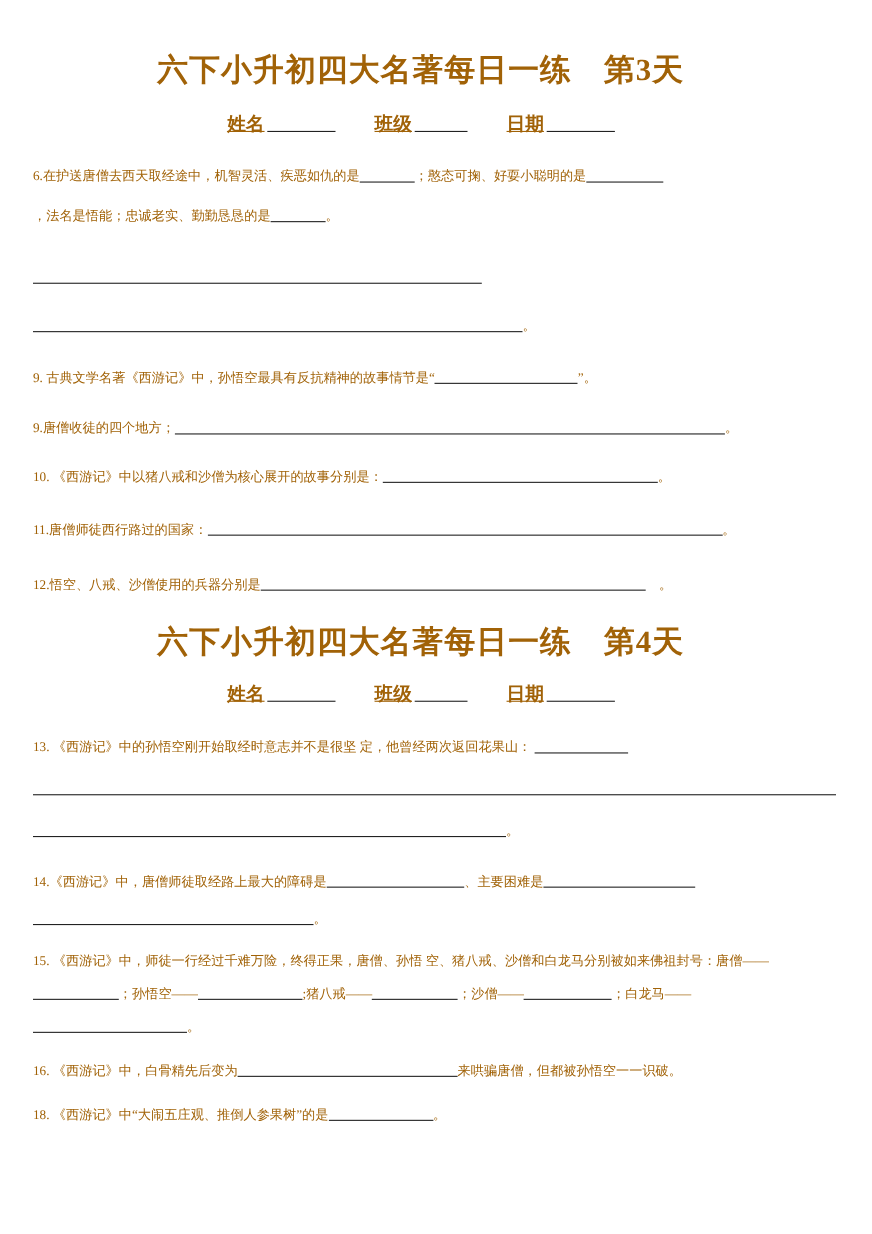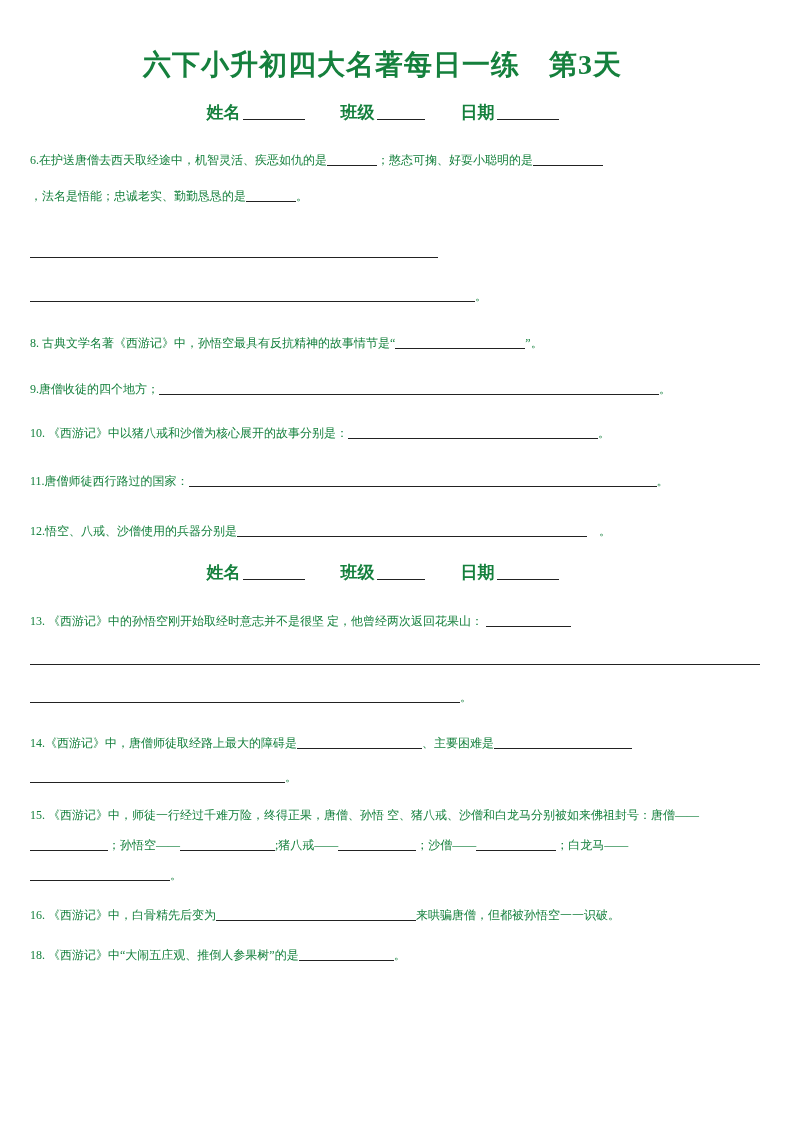--- a/index.html
+++ b/index.html
@@ -2,21 +2,21 @@
 <html><head>
 <meta charset="utf-8">
 <style>
   html,body{margin:0;padding:0;background:#ffffff;}
   .page{
     position:relative;
     width:778px;height:1122px;
     box-sizing:border-box;
     padding:46px 43px 0 30px;
     background:#ffffff;
-    color:#15803d;
+    color:#a16207;
     font-family:"Liberation Serif","DejaVu Serif",serif;
     overflow:hidden;
   }
   .title{
     font-size:28px;
     font-weight:bold;
     text-align:center;
     margin:0;
     line-height:38px;
     letter-spacing:1px;
@@ -26,21 +26,21 @@
   .fields{
     display:flex;
     justify-content:center;
     align-items:flex-end;
     gap:36px;
     margin-top:16px;
     height:24px;
     font-size:17px;
   }
   section[data-name="section-day4"] .fields{margin-top:14px;}
-  .flabel{font-weight:bold;}
+  .flabel{font-weight:bold;text-decoration:underline;}
   .field .blank{margin-left:2px;}
   .q{
     margin:0;
     font-size:12px;
   }
   .blank{
     display:inline-block;
     height:12px;
     border-bottom:1.6px solid #222222;
     vertical-align:-2px;
@@ -54,29 +54,30 @@
   <section data-name="section-day3">
     <h1 class="title" data-name="section-day3-title">六下小升初四大名著每日一练　第3天</h1>
     <div class="fields" data-name="header-fields-day3">
         <span class="field" data-name="field-name"><span class="flabel" data-name="field-label-name">姓名</span><span class="blank" data-name="field-blank-name" style="width: 62px;"></span></span>
         <span class="field" data-name="field-class"><span class="flabel" data-name="field-label-class">班级</span><span class="blank" data-name="field-blank-class" style="width: 48px;"></span></span>
         <span class="field" data-name="field-date"><span class="flabel" data-name="field-label-date">日期</span><span class="blank" data-name="field-blank-date" style="width: 62px;"></span></span>
       </div>
     <div data-name="questions-day3">
         <p class="q" data-name="question-6" style="line-height: 36px; margin-top: 18px;"><span data-name="question-text">6.在护送唐僧去西天取经途中，机智灵活、疾恶如仇的是</span><span class="blank" data-name="answer-blank" style="width: 50px;"></span><span data-name="question-text">；憨态可掬、好耍小聪明的是</span><span class="blank" data-name="answer-blank" style="width: 70px;"></span><br><span data-name="question-text">，法名是悟能；忠诚老实、勤勤恳恳的是</span><span class="blank" data-name="answer-blank" style="width: 50px;"></span><span data-name="question-text">。</span></p>
         <p class="q" data-name="question-7" style="line-height: 44px; margin-top: 16px;"><span class="blank" data-name="answer-blank" style="width: 408px;"></span><br><span class="blank" data-name="answer-blank" style="width: 445px;"></span><span data-name="question-text">。</span></p>
-        <p class="q" data-name="question-8" style="line-height: 30px; margin-top: 10px;"><span data-name="question-text">8. 古典文学名著《西游记》中，孙悟空最具有反抗精神的故事情节是“</span><span class="blank" data-name="answer-blank" style="width: 130px;"></span><span data-name="question-text">”。</span></p>
+        <p class="q" data-name="question-8" style="line-height: 30px; margin-top: 10px;"><span data-name="question-text">9. 古典文学名著《西游记》中，孙悟空最具有反抗精神的故事情节是“</span><span class="blank" data-name="answer-blank" style="width: 130px;"></span><span data-name="question-text">”。</span></p>
         <p class="q" data-name="question-9" style="line-height: 30px; margin-top: 16px;"><span data-name="question-text">9.唐僧收徒的四个地方；</span><span class="blank" data-name="answer-blank" style="width: 500px;"></span><span data-name="question-text">。</span></p>
         <p class="q" data-name="question-10" style="line-height: 30px; margin-top: 14px;"><span data-name="question-text">10. 《西游记》中以猪八戒和沙僧为核心展开的故事分别是：</span><span class="blank" data-name="answer-blank" style="width: 250px;"></span><span data-name="question-text">。</span></p>
         <p class="q" data-name="question-11" style="line-height: 30px; margin-top: 18px;"><span data-name="question-text">11.唐僧师徒西行路过的国家：</span><span class="blank" data-name="answer-blank" style="width: 468px;"></span><span data-name="question-text">。</span></p>
         <p class="q" data-name="question-12" style="line-height: 30px; margin-top: 20px;"><span data-name="question-text">12.悟空、八戒、沙僧使用的兵器分别是</span><span class="blank" data-name="answer-blank" style="width: 350px;"></span><span data-name="question-text">　。</span></p>
       </div>
   </section>
 
   <section data-name="section-day4">
+    <h1 class="title" data-name="section-day4-title">六下小升初四大名著每日一练　第4天</h1>
     <div class="fields" data-name="header-fields-day4">
         <span class="field" data-name="field-name"><span class="flabel" data-name="field-label-name">姓名</span><span class="blank" data-name="field-blank-name" style="width: 62px;"></span></span>
         <span class="field" data-name="field-class"><span class="flabel" data-name="field-label-class">班级</span><span class="blank" data-name="field-blank-class" style="width: 48px;"></span></span>
         <span class="field" data-name="field-date"><span class="flabel" data-name="field-label-date">日期</span><span class="blank" data-name="field-blank-date" style="width: 62px;"></span></span>
       </div>
     <div data-name="questions-day4">
         <p class="q" data-name="question-13" style="line-height: 38px; margin-top: 18px;"><span data-name="question-text">13. 《西游记》中的孙悟空刚开始取经时意志并不是很坚 定，他曾经两次返回花果山： </span><span class="blank" data-name="answer-blank" style="width: 85px;"></span><br><span class="blank" data-name="answer-blank" style="width: 730px;"></span><br><span class="blank" data-name="answer-blank" style="width: 430px;"></span><span data-name="question-text">。</span></p>
         <p class="q" data-name="question-14" style="line-height: 34px; margin-top: 10px;"><span data-name="question-text">14.《西游记》中，唐僧师徒取经路上最大的障碍是</span><span class="blank" data-name="answer-blank" style="width: 125px;"></span><span data-name="question-text">、主要困难是</span><span class="blank" data-name="answer-blank" style="width: 138px;"></span><br><span class="blank" data-name="answer-blank" style="width: 255px;"></span><span data-name="question-text">。</span></p>
         <p class="q" data-name="question-15" style="line-height: 30px; margin-top: 6px;"><span data-name="question-text">15. 《西游记》中，师徒一行经过千难万险，终得正果，唐僧、孙悟 空、猪八戒、沙僧和白龙马分别被如来佛祖封号：唐僧——</span><span class="blank" data-name="answer-blank" style="width: 78px;"></span><span data-name="question-text">；孙悟空——</span><span class="blank" data-name="answer-blank" style="width: 95px;"></span><span data-name="question-text">;猪八戒——</span><span class="blank" data-name="answer-blank" style="width: 78px;"></span><span data-name="question-text">；沙僧——</span><span class="blank" data-name="answer-blank" style="width: 80px;"></span><span data-name="question-text">；白龙马——</span><span class="blank" data-name="answer-blank" style="width: 140px;"></span><span data-name="question-text">。</span></p>
         <p class="q" data-name="question-16" style="line-height: 30px; margin-top: 10px;"><span data-name="question-text">16. 《西游记》中，白骨精先后变为</span><span class="blank" data-name="answer-blank" style="width: 200px;"></span><span data-name="question-text">来哄骗唐僧，但都被孙悟空一一识破。</span></p>

